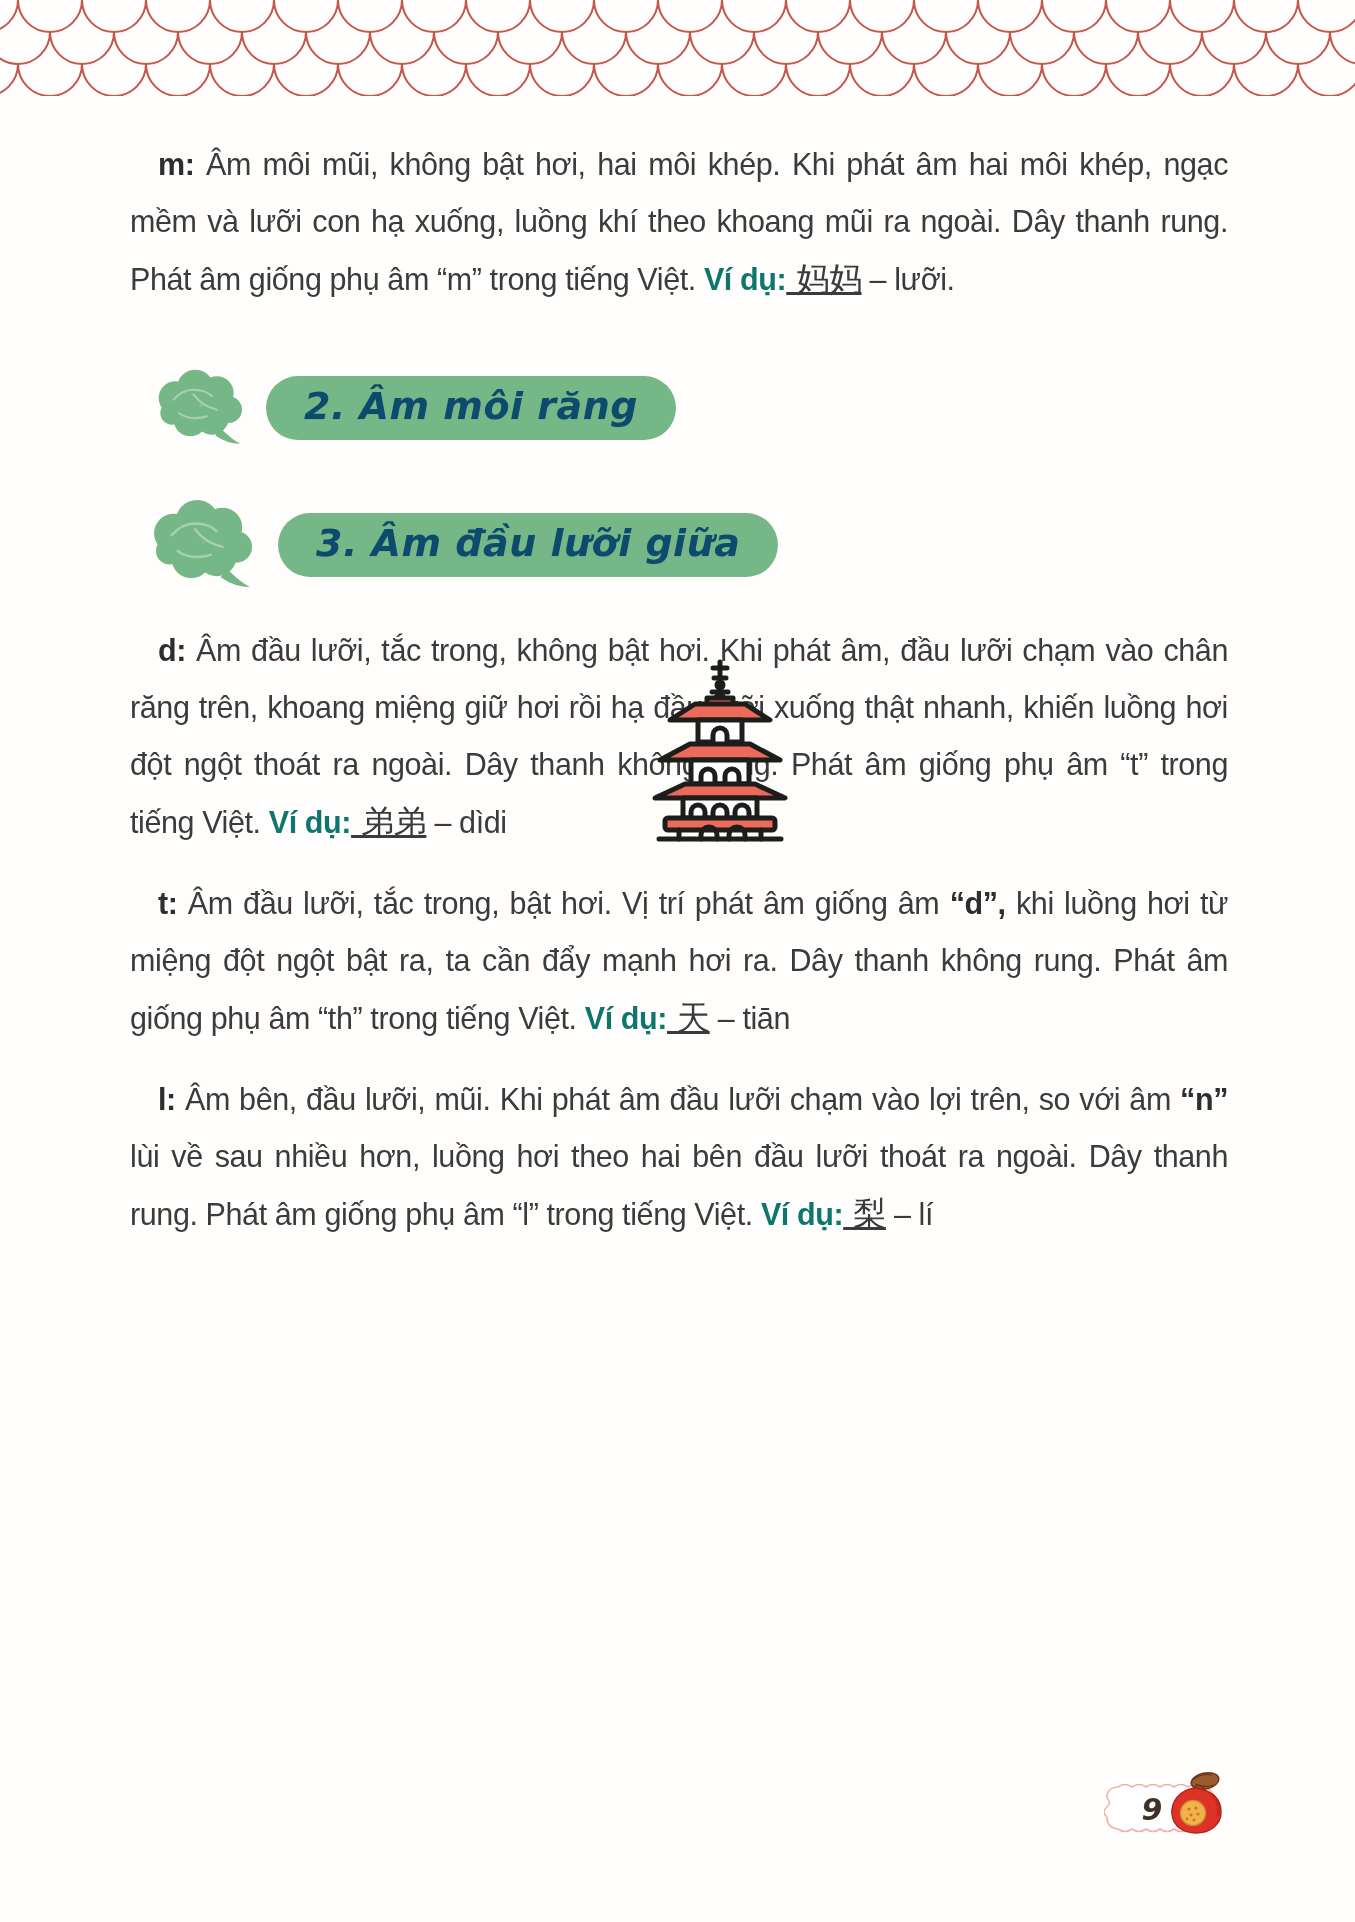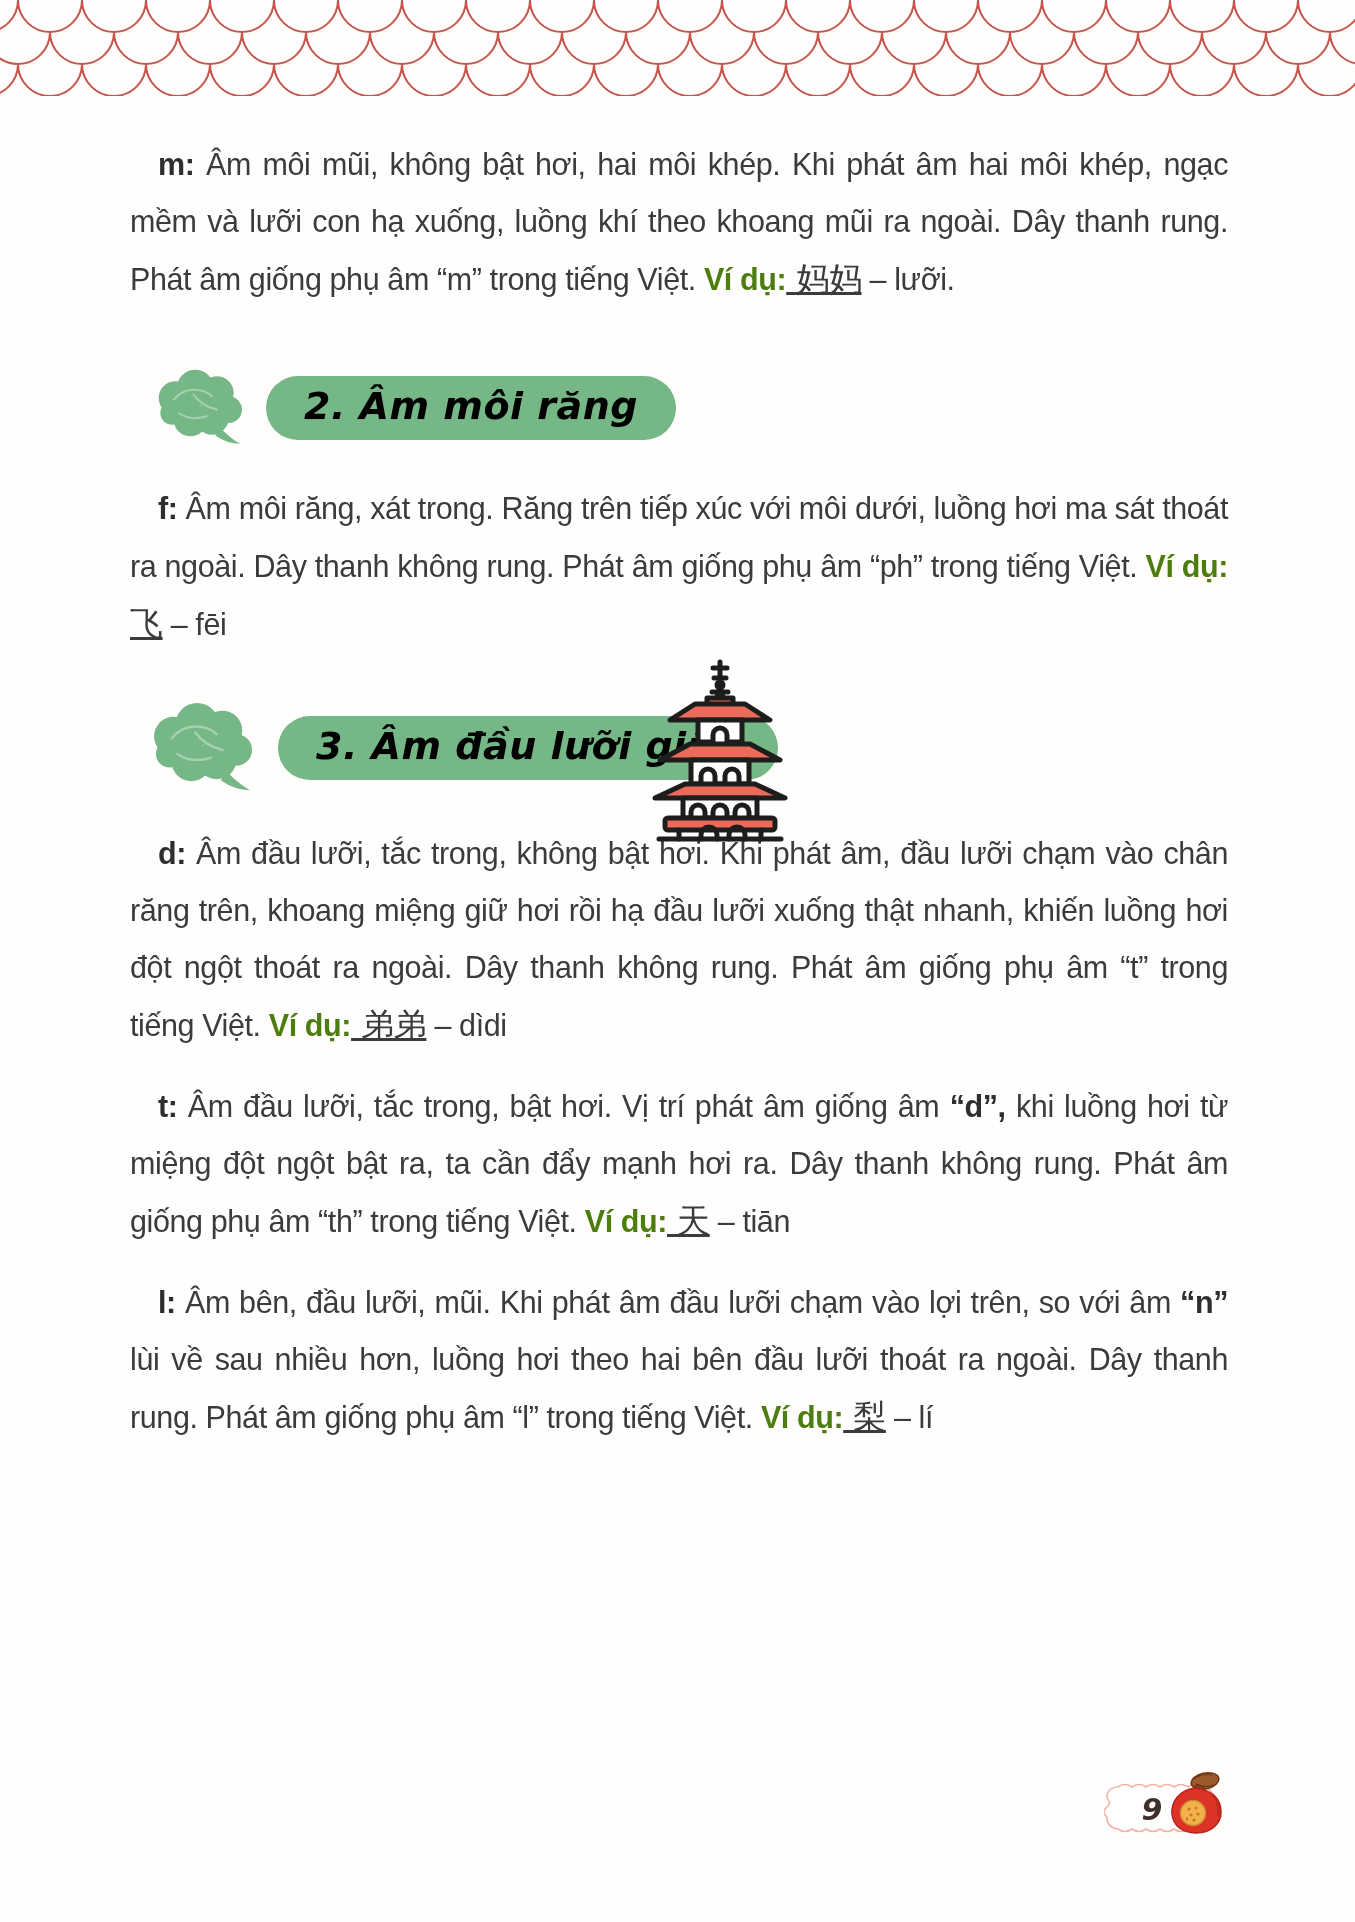--- a/index.html
+++ b/index.html
@@ -13,35 +13,35 @@
   .content{
     position:absolute;left:130px;top:96px;width:1098px;
   }
   .para{
     font-size:30.5px;line-height:57px;letter-spacing:-0.4px;
     text-align:justify;text-indent:28px;margin:0 0 24px 0;
   }
   .para:first-child{margin-top:40px;}
   .seg-lead{font-weight:bold;color:#2e2e2e;}
   .seg-bold{font-weight:bold;color:#2e2e2e;}
-  .seg-vidu{font-weight:bold;color:#4d7c0f;}
+  .seg-vidu{font-weight:bold;color:#0f766e;}
   .seg-cn{font-family:"DejaVu Serif",serif;font-size:33px;text-decoration:underline;}
   .heading-row{
     display:flex;align-items:center;gap:14px;
     margin:58px 0 30px 22px;position:relative;
   }
   .heading-row.second{margin:46px 0 28px 16px;}
   .pill{
     background:#76b787;border-radius:44px;
     padding:8px 38px 12px 38px;
     display:inline-flex;align-items:center;justify-content:center;
   }
   .pill-label{
     font-family:"DejaVu Sans",sans-serif;font-style:italic;font-weight:bold;
-    color:#000000;font-size:38px;letter-spacing:0.5px;white-space:nowrap;
+    color:#0c4a6e;font-size:38px;letter-spacing:0.5px;white-space:nowrap;
     text-shadow:0 1px 0 rgba(0,0,0,0.05);
   }
   .scribble-icon{flex:0 0 auto;display:block;}
   .pagoda{position:absolute;left:645px;top:658px;}
   .footer-badge{
     position:absolute;left:1104px;top:1784px;width:118px;height:50px;
   }
   .footer-badge svg{position:absolute;left:0;top:0;}
   .page-num{
     position:absolute;left:0;top:2px;width:96px;height:46px;
@@ -146,21 +146,20 @@
         <path d="M26,40 q10,-12 24,-12 q14,0 22,8"></path>
         <path d="M32,56 q14,10 34,4"></path>
         <path d="M50,34 q10,14 28,18"></path>
       </g>
     </svg>
     <div class="pill">
       <span class="pill-label">2. Âm môi răng</span>
     </div>
   </div>
 
-  <p class="para"><span class="seg-lead">f:</span><span class="seg-normal"> Âm môi răng, xát trong. Răng trên tiếp xúc với môi dưới, luồng hơi ma sát thoát ra ngoài. Dây thanh không rung. Phát âm giống phụ âm “ph” trong tiếng Việt. </span><span class="seg-vidu">Ví dụ:</span><span class="seg-cn"> 飞</span><span class="seg-normal"> – fēi</span></p>
 
   <div class="heading-row second">
     <svg class="scribble-icon" width="118" height="98" viewBox="0 0 120 100">
       <g fill="#76b787">
         <circle cx="28" cy="38" r="20"></circle>
           <circle cx="52" cy="26" r="22"></circle>
         <circle cx="78" cy="32" r="20"></circle>
           <circle cx="92" cy="52" r="16"></circle>
         <circle cx="72" cy="62" r="20"></circle>
           <circle cx="46" cy="64" r="20"></circle>

